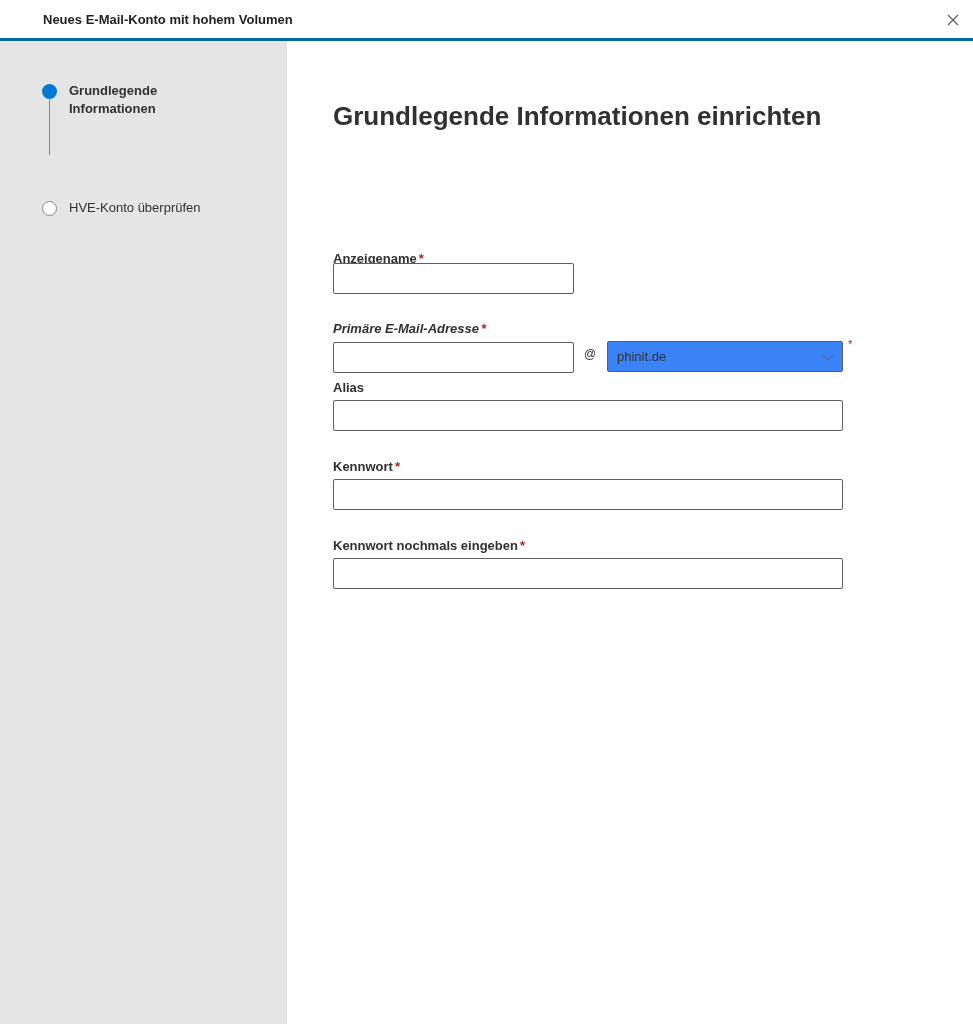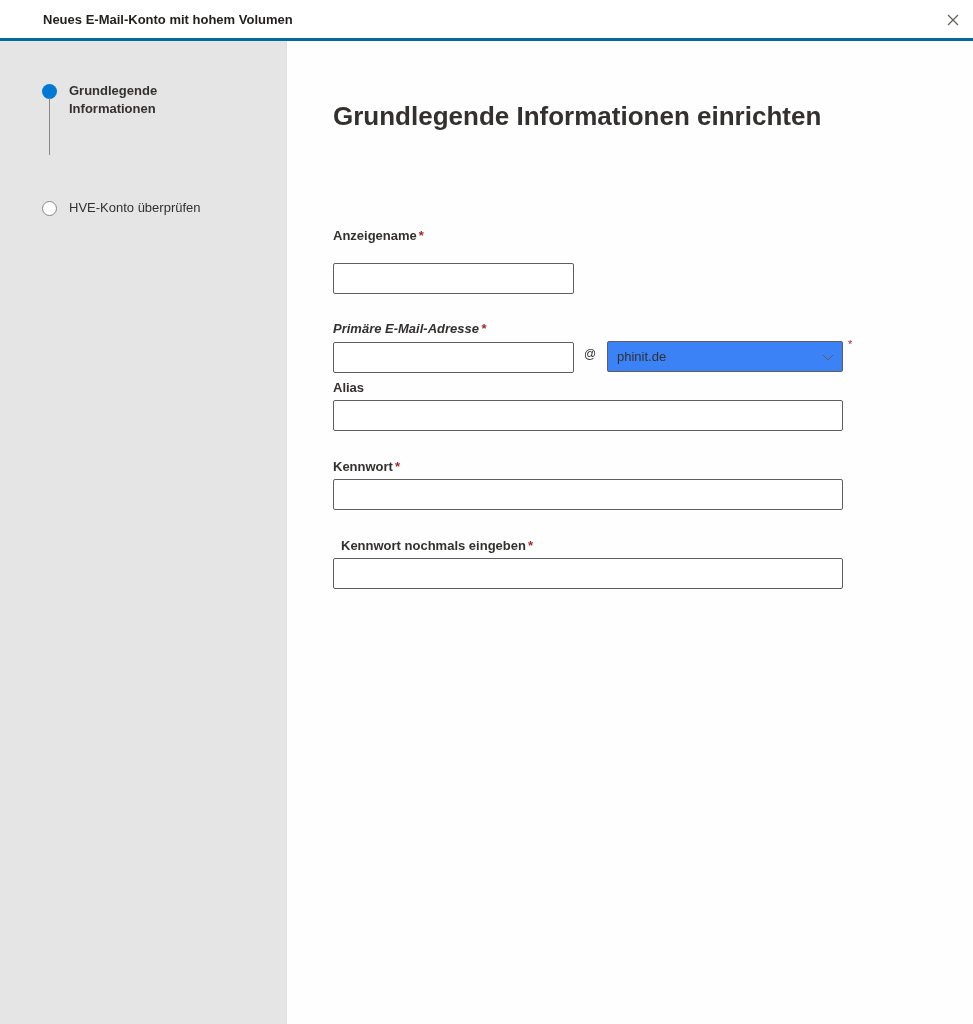--- a/index.html
+++ b/index.html
@@ -54,21 +54,21 @@
   <div class="step-line"></div>
   <div class="step" style="top:124px;margin-top:36px;">
     <div class="step-dot inactive"></div>
     <div class="step-label inactive">HVE-Konto überprüfen</div>
   </div>
 </div>
 
 <div class="main">
   <div class="main-title">Grundlegende Informationen einrichten</div>
 
-  <div class="label" style="top:187px;">
+  <div class="label" style="top:210px;">
     <span>Anzeigename</span><span class="req">*</span>
   </div>
   <input class="input" style="top: 222px; width: 241px;" type="text" value="">
 
   <div class="label" style="top:280px;font-style:italic;">
     <span>Primäre E-Mail-Adresse</span><span class="req">*</span>
   </div>
   <input class="input" style="top: 301px; width: 241px;" type="text" value="">
   <div class="at-sign">@</div>
   <div class="select">
@@ -80,17 +80,17 @@
   <div class="select-req">*</div>
 
   <div class="label" style="top:339px;">Alias</div>
   <input class="input" style="top: 359px; width: 510px;" type="text" value="">
 
   <div class="label" style="top:418px;">
     <span>Kennwort</span><span class="req">*</span>
   </div>
   <input class="input" style="top: 438px; width: 510px;" type="password" value="">
 
-  <div class="label" style="top:497px;margin-left:8px;">
+  <div class="label" style="top:497px;">
     <span>Kennwort nochmals eingeben</span><span class="req">*</span>
   </div>
   <input class="input" style="top: 517px; width: 510px;" type="password" value="">
 </div>
 
 </body></html>

